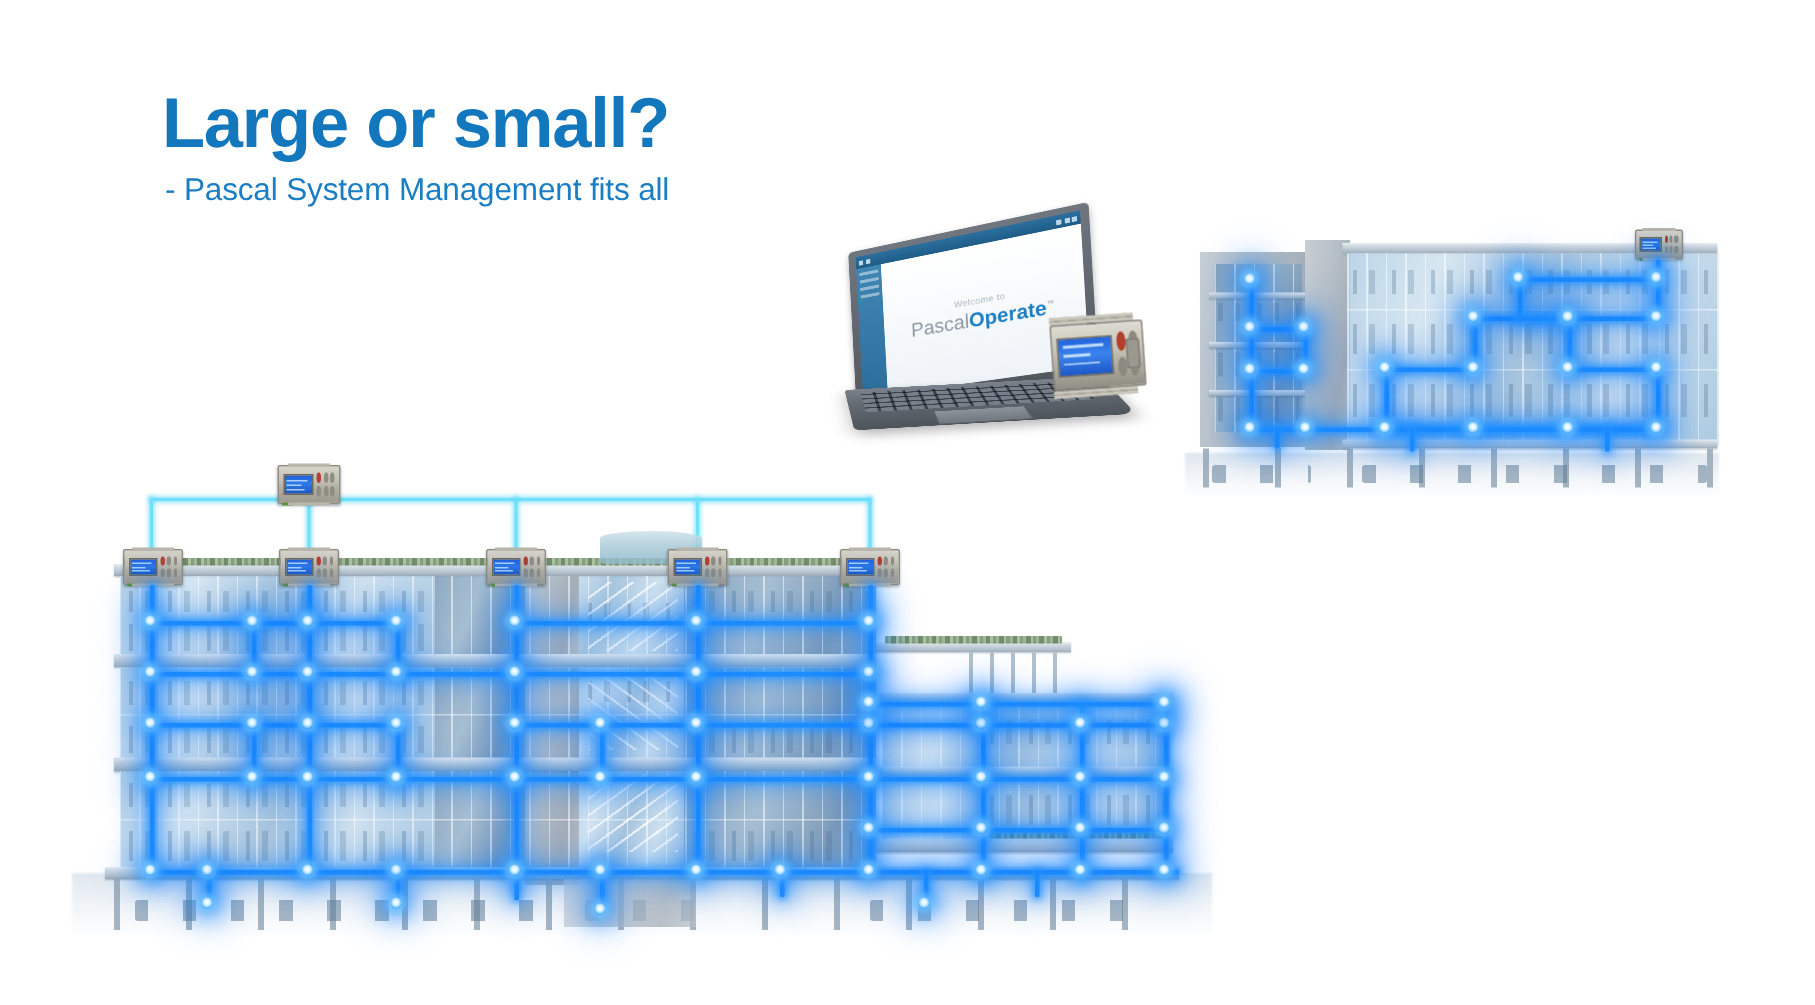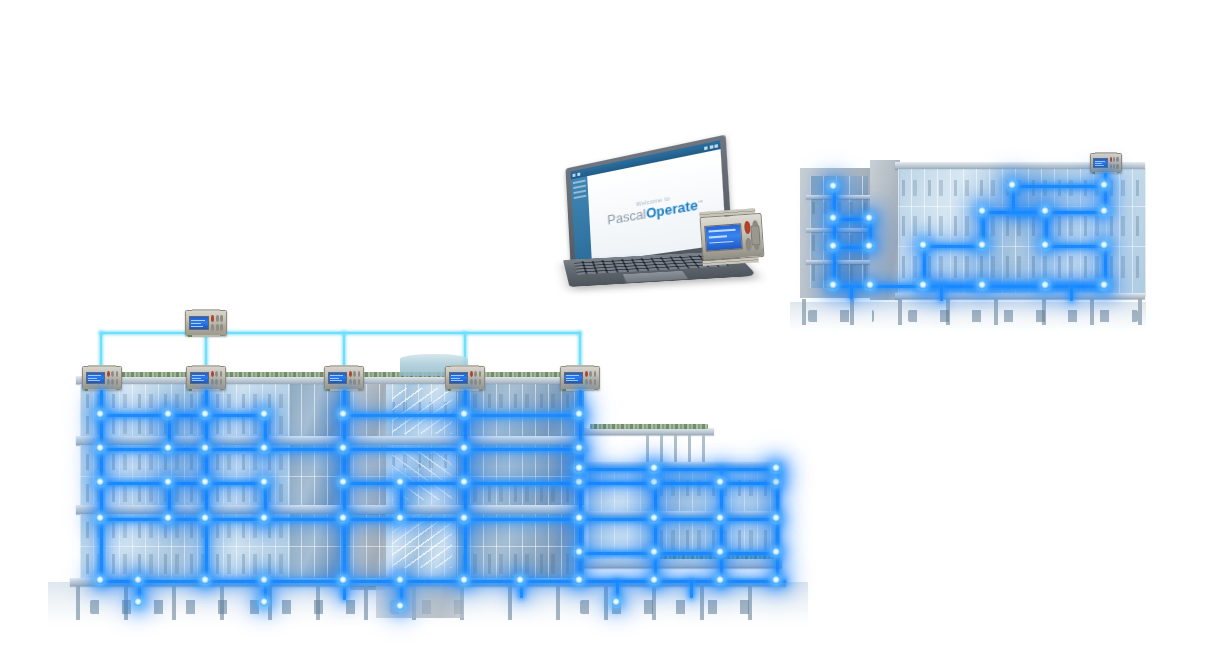--- a/index.html
+++ b/index.html
@@ -310,20 +310,22 @@
     background: #9b988f; border-radius: 2px;
     box-shadow: inset 0 0 0 1px #7d7a72;
   }
 </style>
 </head>
 <body>
 
 <div id="stage">
 
   <div id="headline-block">
+    <h1 id="title">Large or small?</h1>
+    <div id="subtitle">- Pascal System Management fits all</div>
   </div>
 
   <div class="bldg" id="small-building" style="left:790px; top:150px; width:360px; height:200px;">
 
     <div class="shadowplane" style="left:0; top:152px; width:356px; height:30px;"></div>
 
     <div class="core" style="left:10px; top:18px; width:78px; height:130px;"></div>
     <div class="glass dark" style="left:20px; top:26px; width:58px; height:112px;"></div>
     <div class="mull" style="left:20px; top:26px; width:58px; height:112px;"></div>
     <div class="interior" style="left:22px; top:52px; width:54px; height:12px;"></div>

